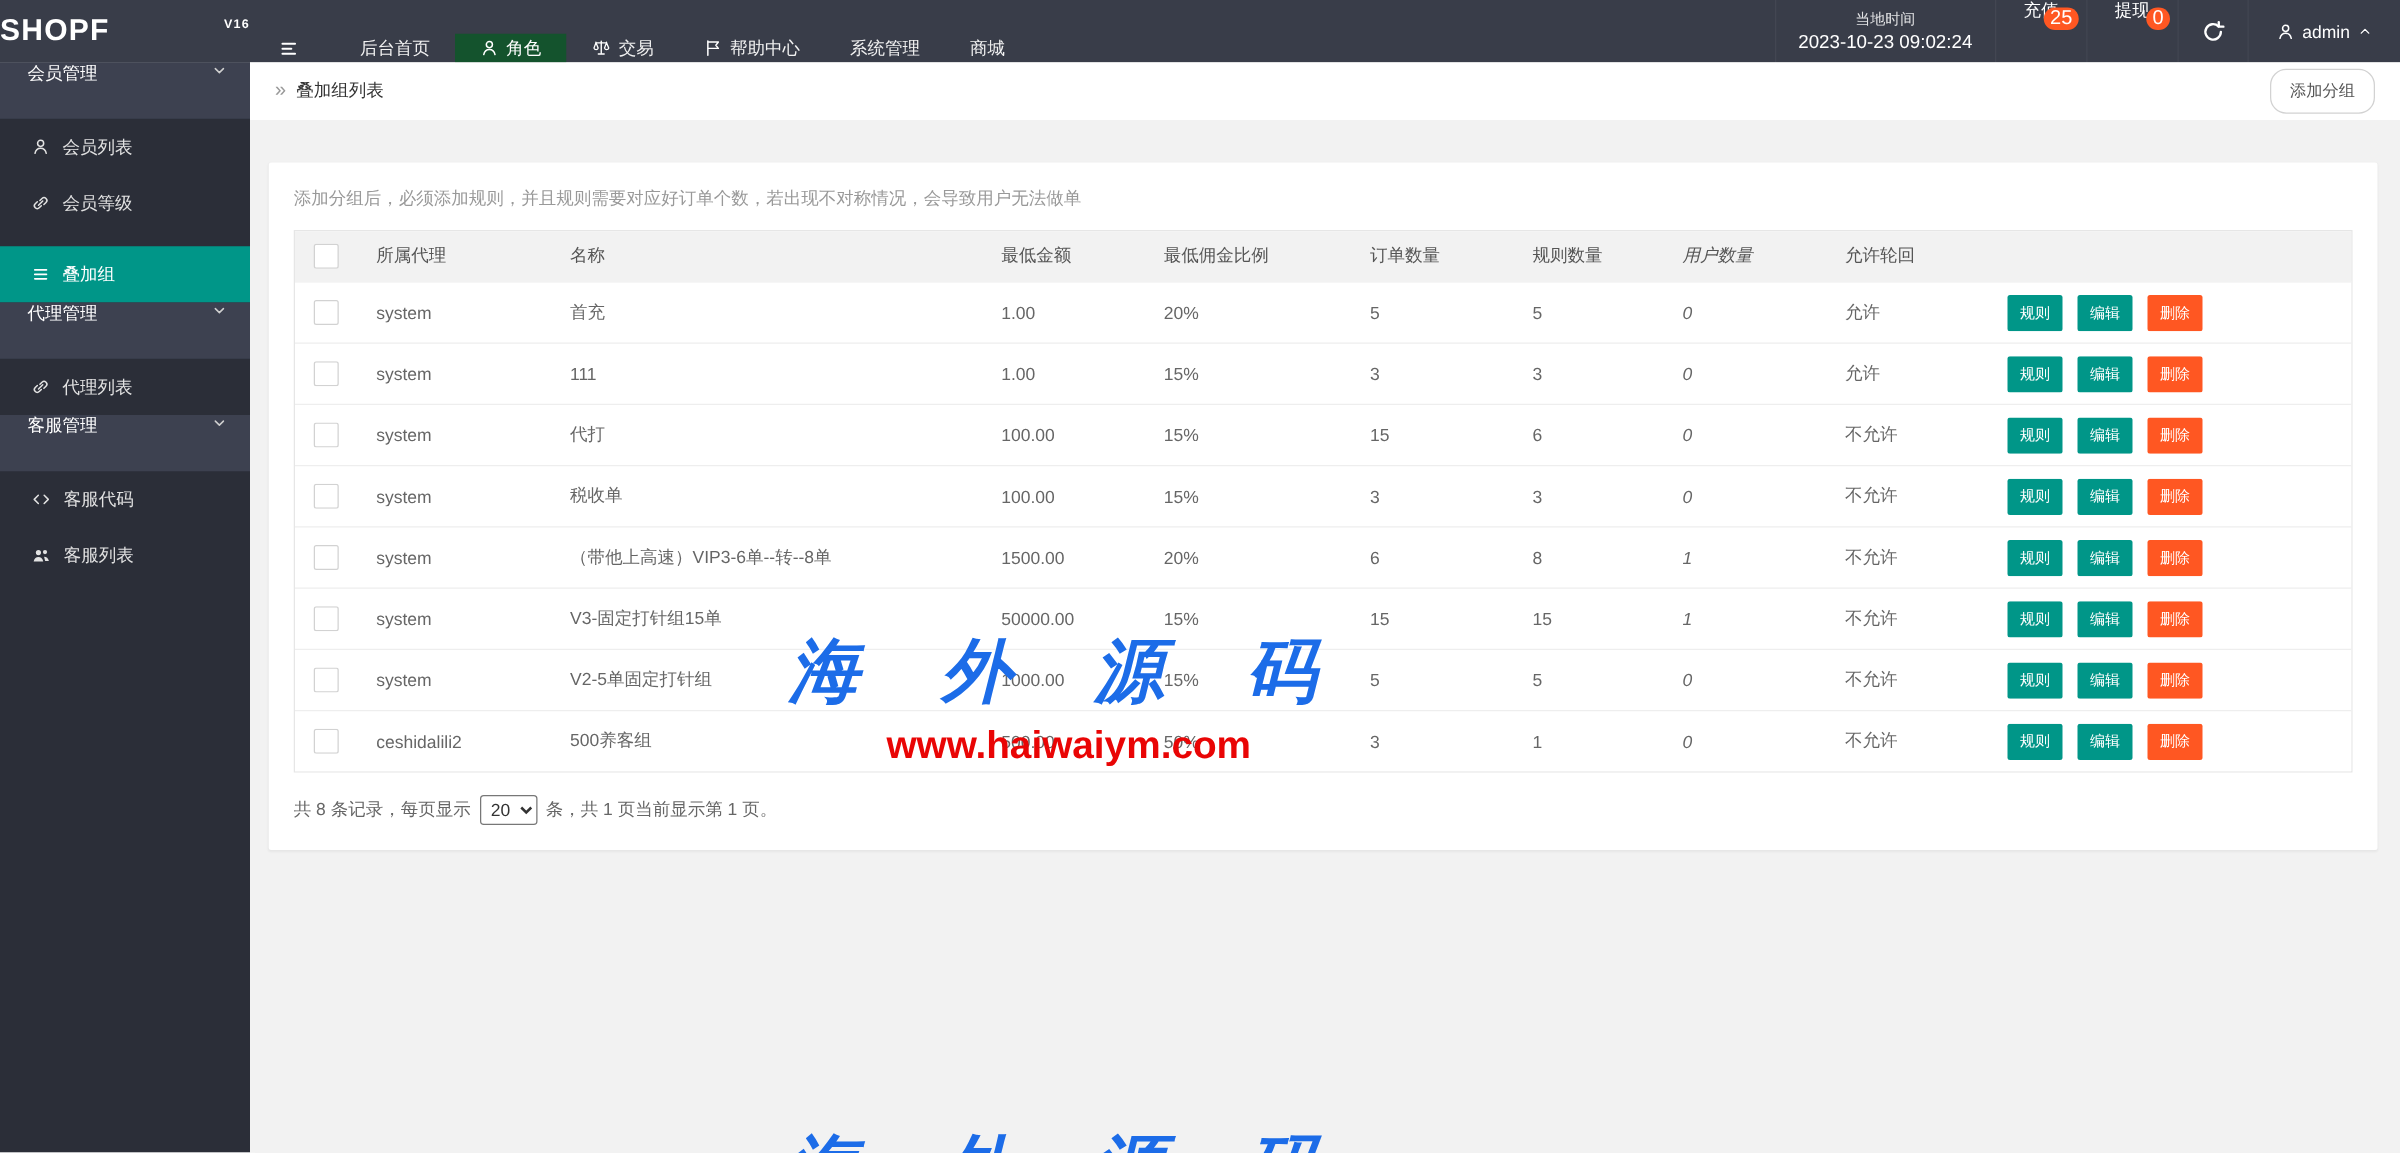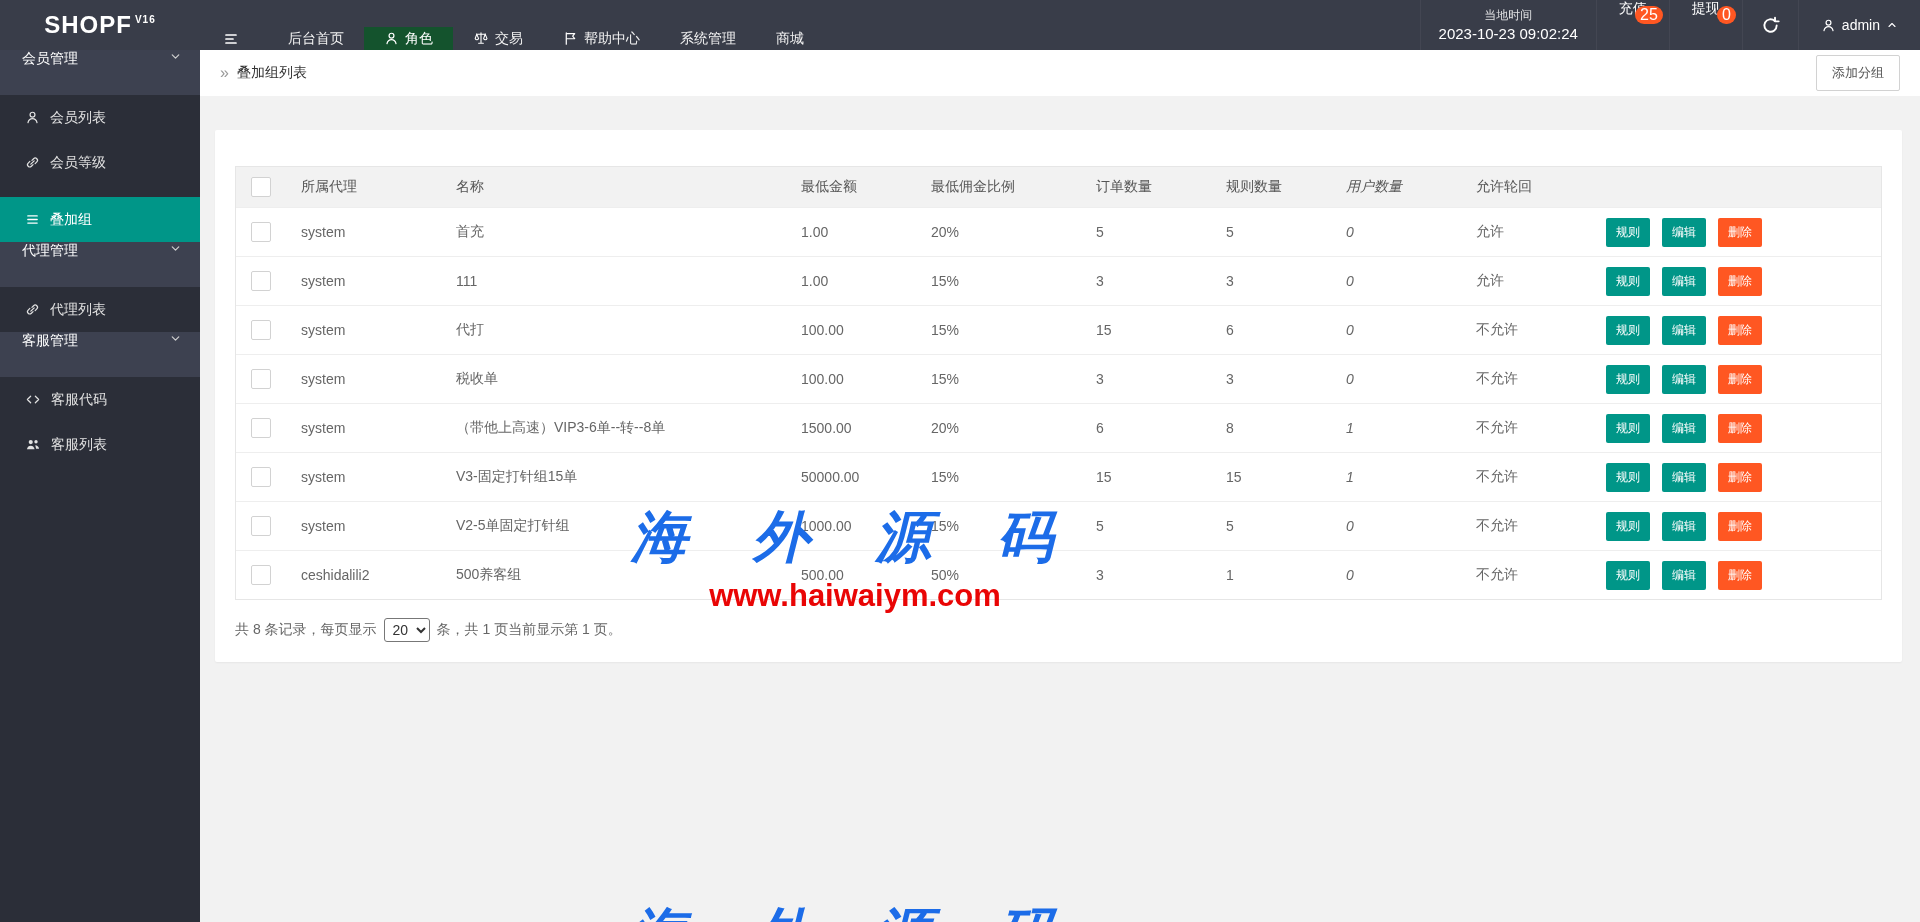--- a/index.html
+++ b/index.html
@@ -1,21 +1,21 @@
 <!DOCTYPE html>
 <html><head>
 <meta charset="utf-8">
 <style>
   * { margin:0; padding:0; box-sizing:border-box; }
   html,body { width:1920px; height:922px; overflow:hidden; background:#f2f2f2;
     font-family:"Liberation Sans","DejaVu Sans",sans-serif; }
 
   
   .navbar { height:50px; background:#393d49; display:flex; align-items:stretch; color:#fff; }
-  .logo { width:200px; display:flex; align-items:center; justify-content:center;
+  .logo { width:200px; display:flex; align-items:center; justify-content:space-between;
     font-size:24px; font-weight:bold; letter-spacing:1px; color:#fff; }
   .logo .sup { font-size:10px; font-weight:bold; margin-left:3px; margin-top:-12px; }
   .nav-item { display:flex; align-items:center; padding:0 20px; font-size:14px; color:#f2f2f2;
     cursor:pointer;margin-top:27px; }
   .nav-item svg { margin-right:6px; }
   .nav-item.hamburger { padding:0 22px; }
   .nav-item.active { background:#14532d; color:#fff; }
   .nav-spacer { flex:1; }
   .nav-right { display:flex; align-items:stretch; }
   .time-block { display:flex; flex-direction:column; justify-content:center; align-items:center;
@@ -43,21 +43,21 @@
   .side-item svg { margin-right:10px; flex-shrink:0; }
   .side-item.active { background:#009688; color:#ffffff;margin-top:12px; }
 
   .main { flex:1; background:#f2f2f2; position:relative; }
 
   
   .crumb-bar { height:46px; background:#fff; display:flex; align-items:center; padding:0 20px; }
   .crumb-sep { color:#999; font-size:16px; margin-right:8px; }
   .crumb-title { color:#333; font-size:14px; }
   .crumb-grow { flex:1; }
-  .btn-add { background:#fff; border:1px solid #d2d2d2; border-radius:2px; color:#555;
+  .btn-add { background:#fff; border:1px solid #d2d2d2; border-radius:13px; color:#555;
     font-size:13px; padding:8px 15px; cursor:pointer;
     font-family:"Liberation Sans","DejaVu Sans",sans-serif; }
 
   
   .card { margin:34px 18px 0 15px; background:#fff; border-radius:2px; padding:20px;
     box-shadow:0 1px 2px rgba(0,0,0,.05); }
   .tip { color:#999; font-size:14px; }
 
   .table { margin-top:16px; border:1px solid #e6e6e6; }
   .tr { display:flex; align-items:center; height:49px; background:#fff;
@@ -259,20 +259,21 @@
 
   <div class="main">
     <div class="crumb-bar">
       <span class="crumb-sep">»</span>
       <span class="crumb-title">叠加组列表</span>
       <span class="crumb-grow"></span>
       <button class="btn-add">添加分组</button>
     </div>
 
     <div class="card">
+      <div class="tip">添加分组后，必须添加规则，并且规则需要对应好订单个数，若出现不对称情况，会导致用户无法做单</div>
 
       <div class="table">
         <div class="tr head">
             <div class="cell c-check">
               <div class="checkbox"></div>
             </div>
             <div class="cell c-agent">所属代理</div>
             <div class="cell c-name">名称</div>
             <div class="cell c-amount">最低金额</div>
             <div class="cell c-ratio">最低佣金比例</div>

